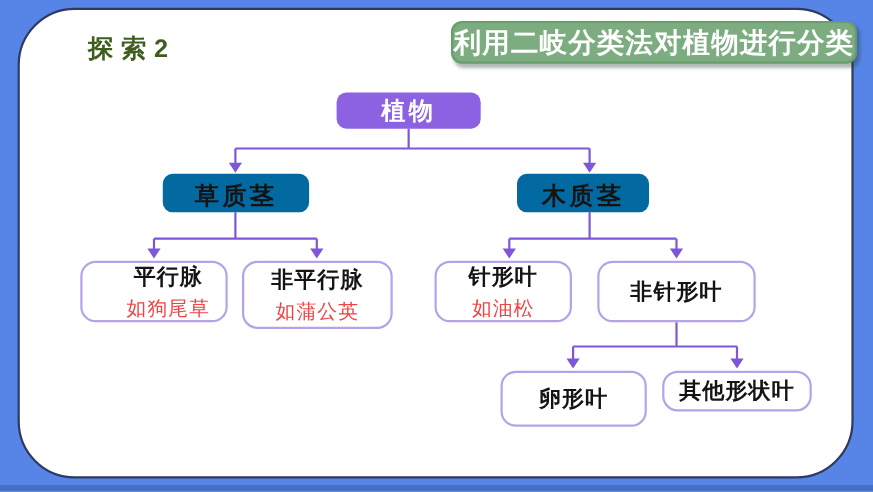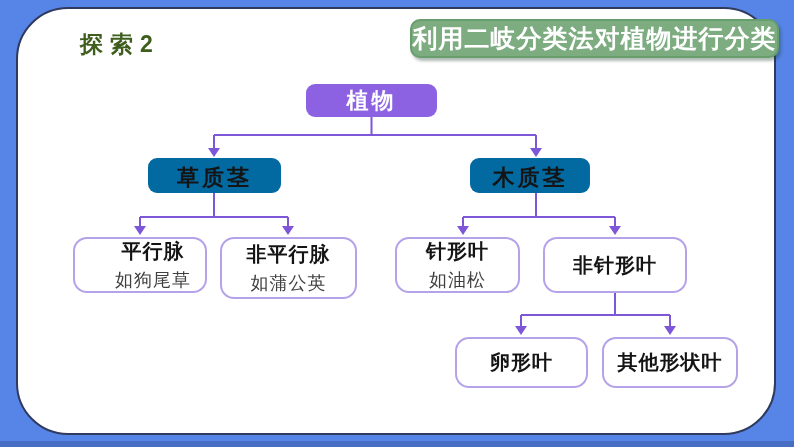--- a/index.html
+++ b/index.html
@@ -55,32 +55,32 @@
   .node.tint{
     background:#0369a1;border-radius:9px;
     color:#141414;font-weight:bold;font-size:22px;letter-spacing:3px;justify-content:flex-end;
   }
   .node.outline{
     background:#FFFFFF;
     border:2px solid #B5A2E8;border-radius:14px;
     color:#141414;
   }
   .node-title{font-weight:bold;font-size:20px;letter-spacing:1px;}
-  .node-example{font-size:18px;margin-top:3px;letter-spacing:1px;color:#404040;}
+  .node-example{font-size:18px;margin-top:3px;letter-spacing:1px;color:#ef4444;}
 
   
   #n-plant      {left:306px;top:84px; width:131px;height:33px;}
   #n-herb       {left:148px;top:158px;width:133px;height:35px;}
   #n-woody      {left:470px;top:158px;width:120px;height:35px;}
   #n-parallel   {left:73px; top:237px;width:134px;height:56px;padding-left:26px;}
   #n-nonparallel{left:220px;top:237px;width:137px;height:62px;}
   #n-needle     {left:395px;top:237px;width:125px;height:56px;}
   #n-nonneedle  {left:543px;top:237px;width:144px;height:56px;}
   #n-oval       {left:455px;top:337px;width:133px;height:51px;}
-  #n-other      {left:602px;top:337px;width:136px;height:51px;}
+  #n-other      {left:602px;top:337px;width:136px;height:37px;}
 </style>
 </head>
 <body>
 
 <div class="slide">
   <div class="panel"></div>
   <div class="bottom-strip"></div>
 
   <div class="badge">探索2</div>
   <div class="banner">利用二岐分类法对植物进行分类</div>

